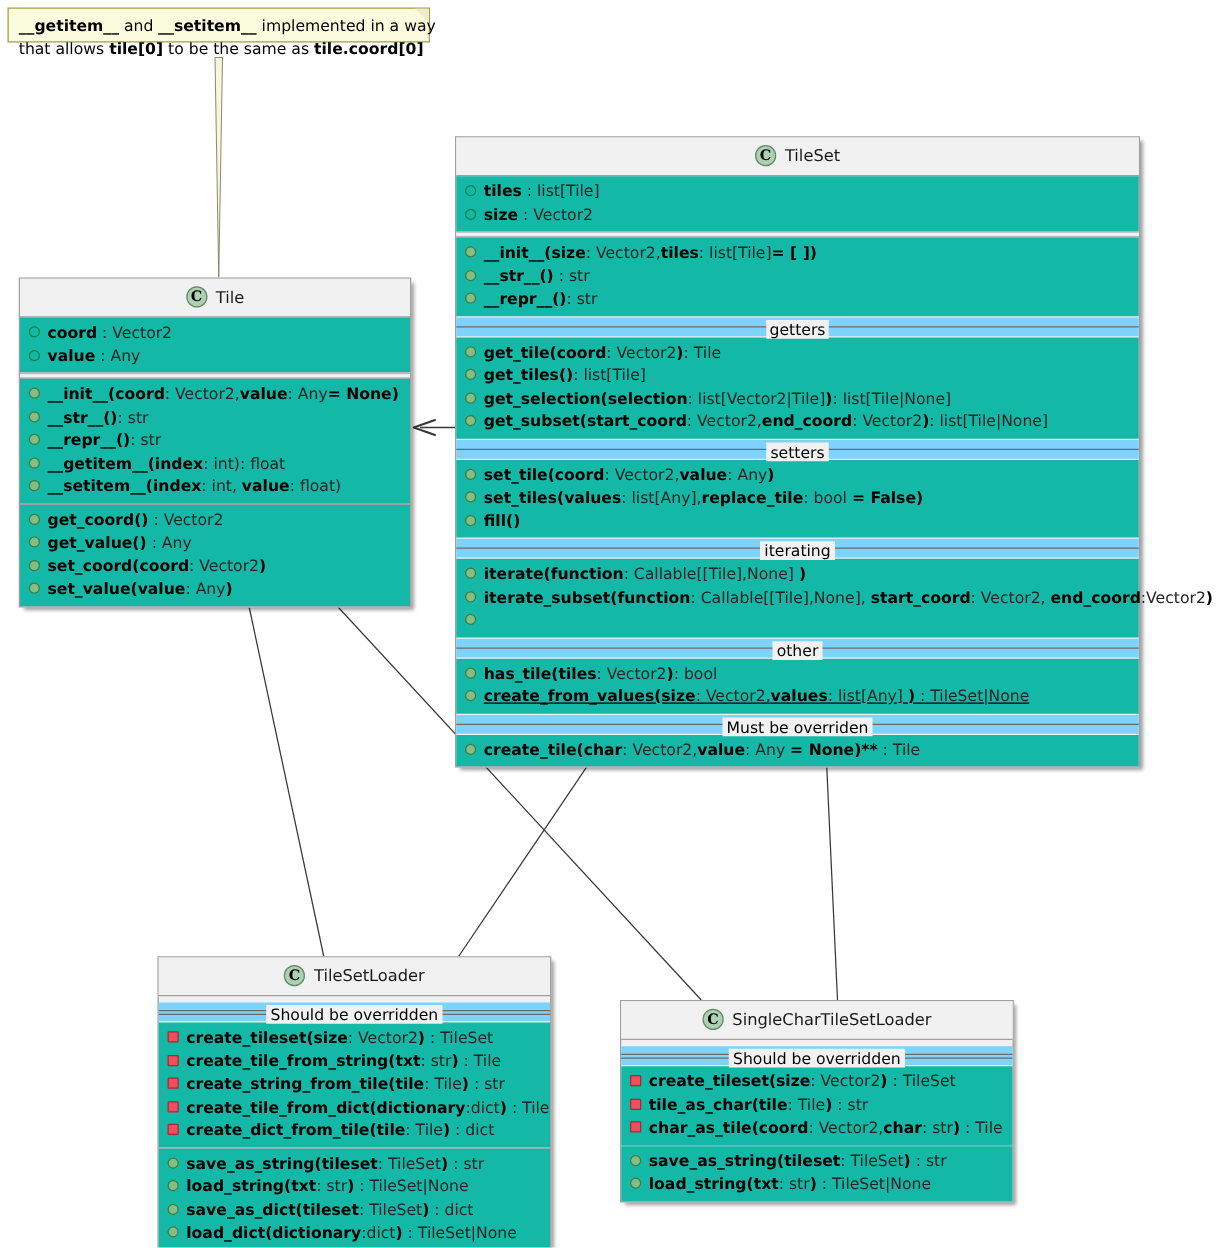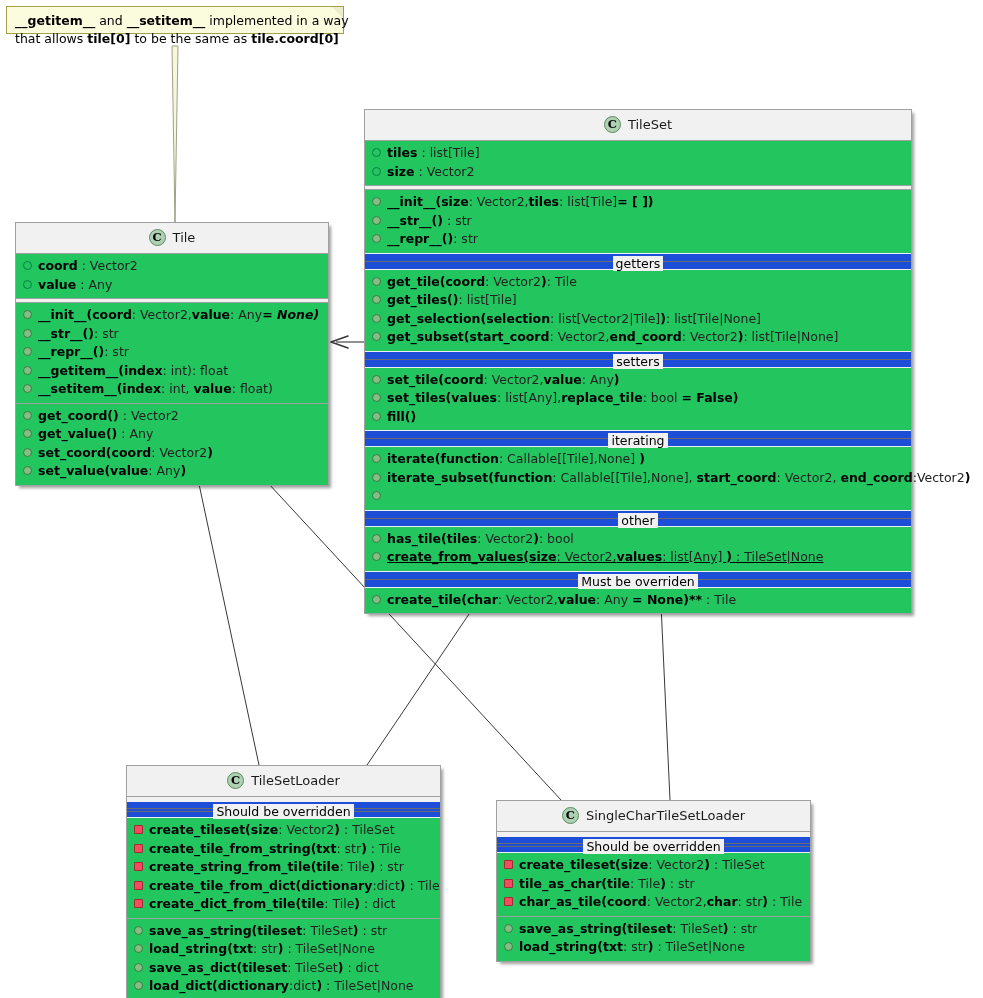--- a/index.html
+++ b/index.html
@@ -92,21 +92,21 @@
     border-top: 1px solid #A0A0A0;
   }
   .cls-sep-double {
     border-top: 1px solid #A0A0A0;
     border-bottom: 1px solid #A0A0A0;
     height: 3px;
     background: #F1F1F1;
   }
   .compartment {
     padding: 3px 0 4px 0;
-    background: #22c55e;
+    background: #14b8a6;
   }
   .member {
     font-size: 12.5px;
     line-height: 18.5px;
     white-space: nowrap;
     padding-left: 7px;
     color: #000;
     height: 18.5px;
   }
   .member .mk {
@@ -132,21 +132,21 @@
     border-radius: 1px;
   }
   .member .ty { font-weight: normal; color: #222; }
   .member .stat { text-decoration: underline; }
 
   
   .divider {
     position: relative;
     height: 15px;
     margin: 1px 0 1px 0;
-    background: #1d4ed8;
+    background: #7dd3fc;
   }
   .divider .ln {
     position: absolute;
     top: 7px; left: 0; right: 0;
     border-top: 1px solid #6b6b6b;
   }
   .divider.dbl .ln {
     top: 6px;
     border-top: 1px solid #6b6b6b;
     border-bottom: 1px solid #6b6b6b;
@@ -196,21 +196,21 @@
     <div class="cls-title">
       <span class="cls-icon"></span><span>Tile</span>
     </div>
     <div class="cls-sep"></div>
     <div class="compartment">
         <div class="member"><span class="mk pub-attr"></span><span><span style="font-weight: bold;">coord</span><span class="ty"> : Vector2</span></span></div>
         <div class="member"><span class="mk pub-attr"></span><span><span style="font-weight: bold;">value</span><span class="ty"> : Any</span></span></div>
       </div>
     <div class="cls-sep-double"></div>
     <div class="compartment">
-        <div class="member"><span class="mk pub-meth"></span><span><span style="font-weight: bold;">__init__(coord</span><span class="ty">: Vector2,</span><span style="font-weight: bold;">value</span><span class="ty">: Any</span><span style="font-weight: bold; font-style: italic;">= None)</span></span></div>
+        <div class="member"><span class="mk pub-meth"></span><span><span style="font-weight: bold;">__init__(coord</span><span class="ty">: Vector2,</span><span style="font-weight: bold;">value</span><span class="ty">: Any</span><span style="font-weight: bold;">= None)</span></span></div>
         <div class="member"><span class="mk pub-meth"></span><span><span style="font-weight: bold;">__str__()</span><span class="ty">: str</span></span></div>
         <div class="member"><span class="mk pub-meth"></span><span><span style="font-weight: bold;">__repr__()</span><span class="ty">: str</span></span></div>
         <div class="member"><span class="mk pub-meth"></span><span><span style="font-weight: bold;">__getitem__(index</span><span class="ty">: int)</span><span class="ty">: float</span></span></div>
         <div class="member"><span class="mk pub-meth"></span><span><span style="font-weight: bold;">__setitem__(index</span><span class="ty">: int, </span><span style="font-weight: bold;">value</span><span class="ty">: float)</span></span></div>
       </div>
     <div class="cls-sep"></div>
     <div class="compartment">
         <div class="member"><span class="mk pub-meth"></span><span><span style="font-weight: bold;">get_coord()</span><span class="ty"> : Vector2</span></span></div>
         <div class="member"><span class="mk pub-meth"></span><span><span style="font-weight: bold;">get_value()</span><span class="ty"> : Any</span></span></div>
         <div class="member"><span class="mk pub-meth"></span><span><span style="font-weight: bold;">set_coord(coord</span><span class="ty">: Vector2</span><span style="font-weight: bold;">)</span></span></div>

